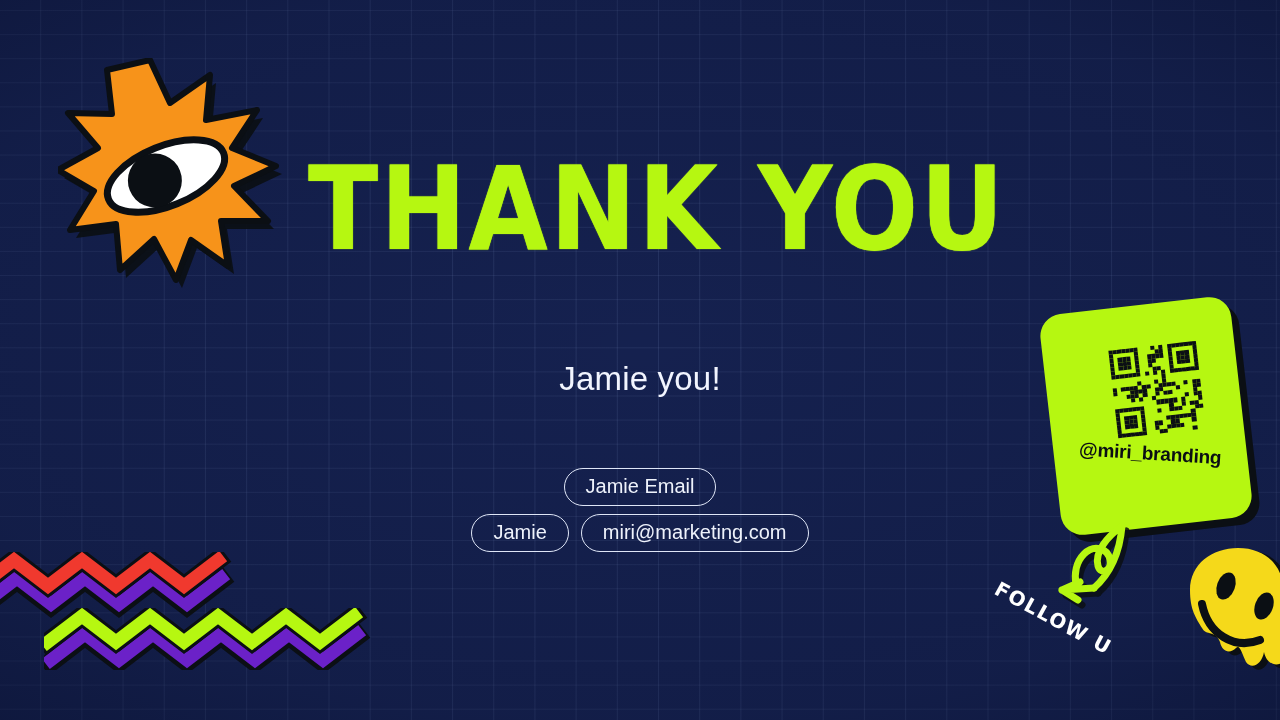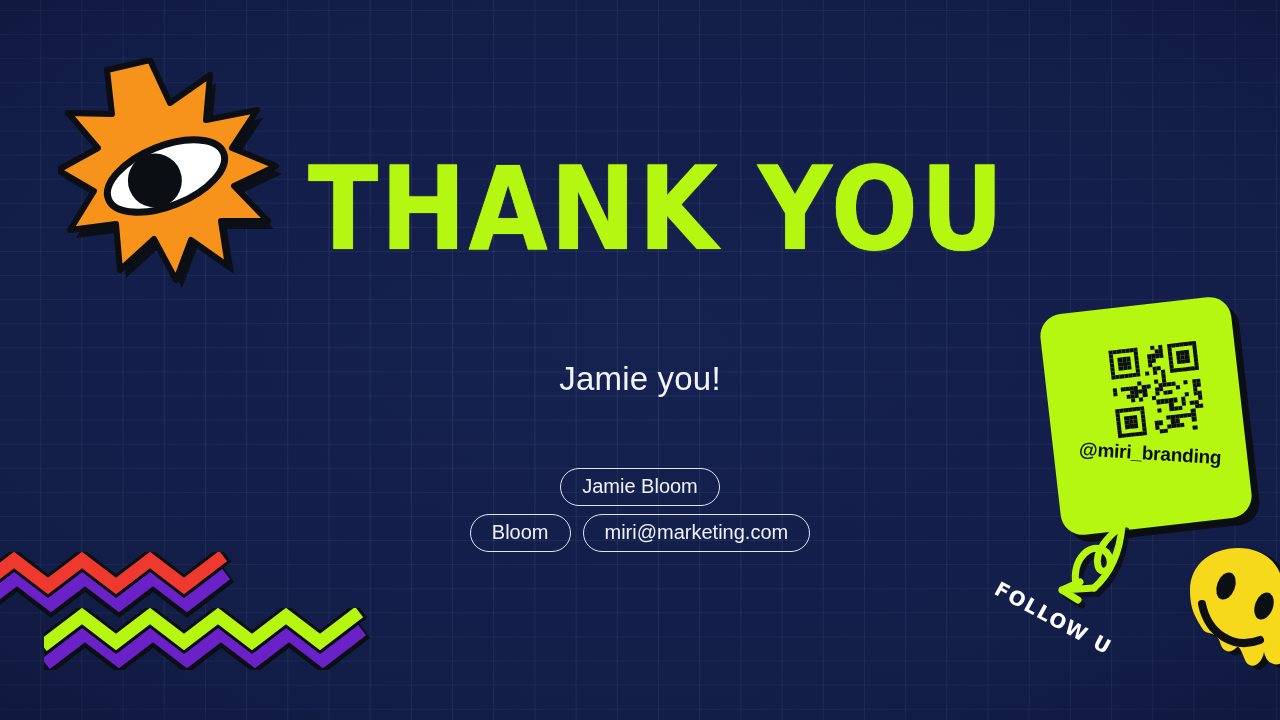--- a/index.html
+++ b/index.html
@@ -202,24 +202,24 @@
       <circle cx="-12" cy="0" r="27" fill="#0b0f14"></circle>
     </g>
   </svg>
 
   <div id="headline">THANK YOU</div>
 
   <div id="subtitle">Jamie you!</div>
 
   <div id="pill-rows">
     <div class="pill-row">
-      <span class="pill">Jamie Bloom</span>
+      <span class="pill">Jamie Email</span>
     </div>
     <div class="pill-row">
-      <span class="pill">Bloom</span>
+      <span class="pill">Jamie</span>
       <span class="pill">miri@marketing.com</span>
     </div>
   </div>
 
   <div id="qr-card">
     <div id="qr-code">
         <i></i>
         <i></i>
         <i></i>
         <i></i>

